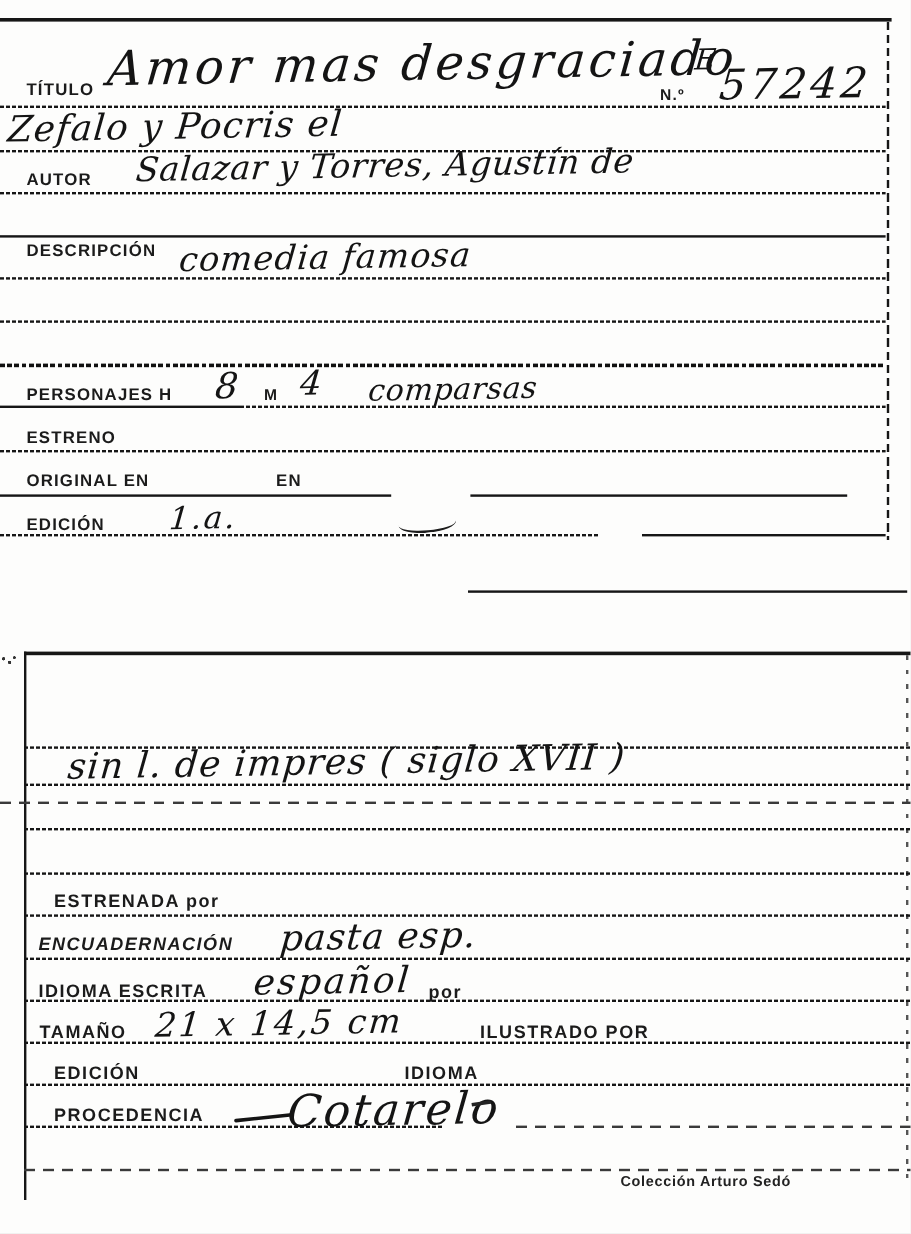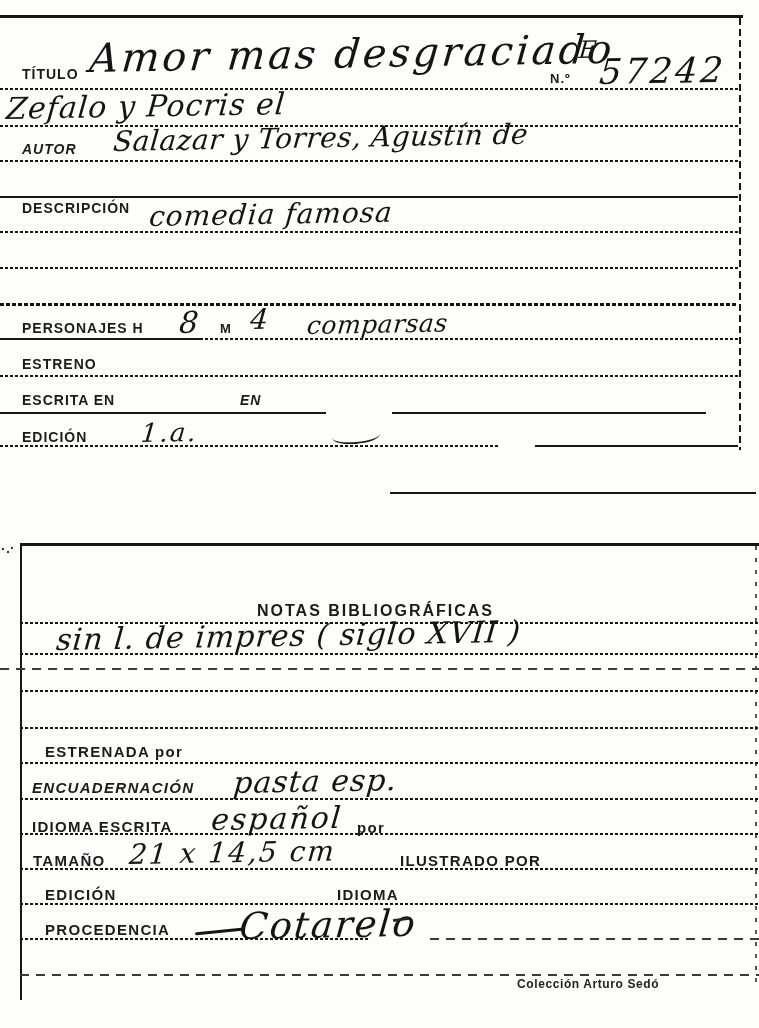--- a/index.html
+++ b/index.html
@@ -69,36 +69,36 @@
     <div class="ln dotted" style="left:0;top:445px;width:500px;"></div>
     <div class="ln solid thin" style="left:535px;top:445px;width:203px;"></div>
 
     <span class="lbl" style="left:22px;top:66px;">TÍTULO</span>
     <span class="hw" style="left:88px;top:38px;font-size:40px;letter-spacing:3px;">Amor mas desgraciado</span>
     <span class="lbl" style="left:550px;top:71px;font-size:13px;">N.º</span>
     <span class="hw" style="left:578px;top:38px;font-size:24px;">E</span>
     <span class="hw" style="left:598px;top:55px;font-size:35px;letter-spacing:3px;">57242</span>
     <span class="hw" style="left:5px;top:94px;font-size:30px;letter-spacing:1px;">Zefalo y Pocris el</span>
 
-    <span class="lbl" style="left:22px;top:141px;font-style:italic;">AUTOR</span>
+    <span class="lbl" style="left:22px;top:141px;">AUTOR</span>
     <span class="hw" style="left:112px;top:128px;font-size:28px;letter-spacing:.5px;">Salazar y Torres, Agustín de</span>
 
     <span class="lbl" style="left:22px;top:200px;">DESCRIPCIÓN</span>
     <span class="hw" style="left:148px;top:203px;font-size:28px;letter-spacing:1px;">comedia famosa</span>
 
     <span class="lbl" style="left:22px;top:320px;">PERSONAJES H</span>
     <span class="hw" style="left:178px;top:308px;font-size:30px;">8</span>
     <span class="lbl" style="left:220px;top:321px;font-size:13px;">M</span>
     <span class="hw" style="left:249px;top:306px;font-size:28px;">4</span>
     <span class="hw" style="left:306px;top:313px;font-size:25px;letter-spacing:.5px;">comparsas</span>
 
     <span class="lbl" style="left:22px;top:356px;">ESTRENO</span>
 
-    <span class="lbl" style="left:22px;top:392px;">ESCRITA EN</span>
-    <span class="lbl" style="left:240px;top:392px;font-style:italic;">EN</span>
+    <span class="lbl" style="left:22px;top:392px;">ORIGINAL EN</span>
+    <span class="lbl" style="left:230px;top:392px;">EN</span>
 
     <span class="lbl" style="left:22px;top:429px;">EDICIÓN</span>
     <span class="hw" style="left:140px;top:420px;font-size:26px;letter-spacing:2px;">1.a.</span>
     <div class="squiggle" style="left:332px;top:428px;"></div>
   </div>
 
   <div class="ln solid thin" style="left:390px;top:492px;width:366px;"></div>
 
   <div class="abs" style="left:0;top:500px;width:759px;height:528px;">
 
@@ -114,21 +114,20 @@
     <div class="ln dotted" style="left:20px;top:227px;width:739px;"></div>
     <div class="ln dotted" style="left:20px;top:262px;width:739px;"></div>
     <div class="ln dotted" style="left:20px;top:298px;width:739px;"></div>
     <div class="ln dotted" style="left:20px;top:333px;width:739px;"></div>
     <div class="ln dotted" style="left:20px;top:368px;width:739px;"></div>
     <div class="ln dotted" style="left:20px;top:403px;width:739px;"></div>
     <div class="ln dotted" style="left:20px;top:438px;width:350px;"></div>
     <div class="ln dashdot" style="left:430px;top:438px;width:329px;"></div>
     <div class="ln dashdot" style="left:20px;top:474px;width:739px;"></div>
 
-    <span class="lbl heading" style="left:257px;top:102px;">NOTAS BIBLIOGRÁFICAS</span>
     <span class="hw" style="left:55px;top:125px;font-size:30px;letter-spacing:1px;">sin l. de impres ( siglo XVII )</span>
 
     <span class="lbl lbl2" style="left:45px;top:243px;">ESTRENADA por</span>
 
     <span class="lbl lbl2" style="left:32px;top:279px;font-style:italic;">ENCUADERNACIÓN</span>
     <span class="hw" style="left:232px;top:268px;font-size:30px;letter-spacing:1px;">pasta esp.</span>
 
     <span class="lbl lbl2" style="left:32px;top:318px;">IDIOMA ESCRITA</span>
     <span class="hw" style="left:210px;top:305px;font-size:30px;letter-spacing:2px;">español</span>
     <span class="lbl lbl2" style="left:357px;top:319px;">por</span>

